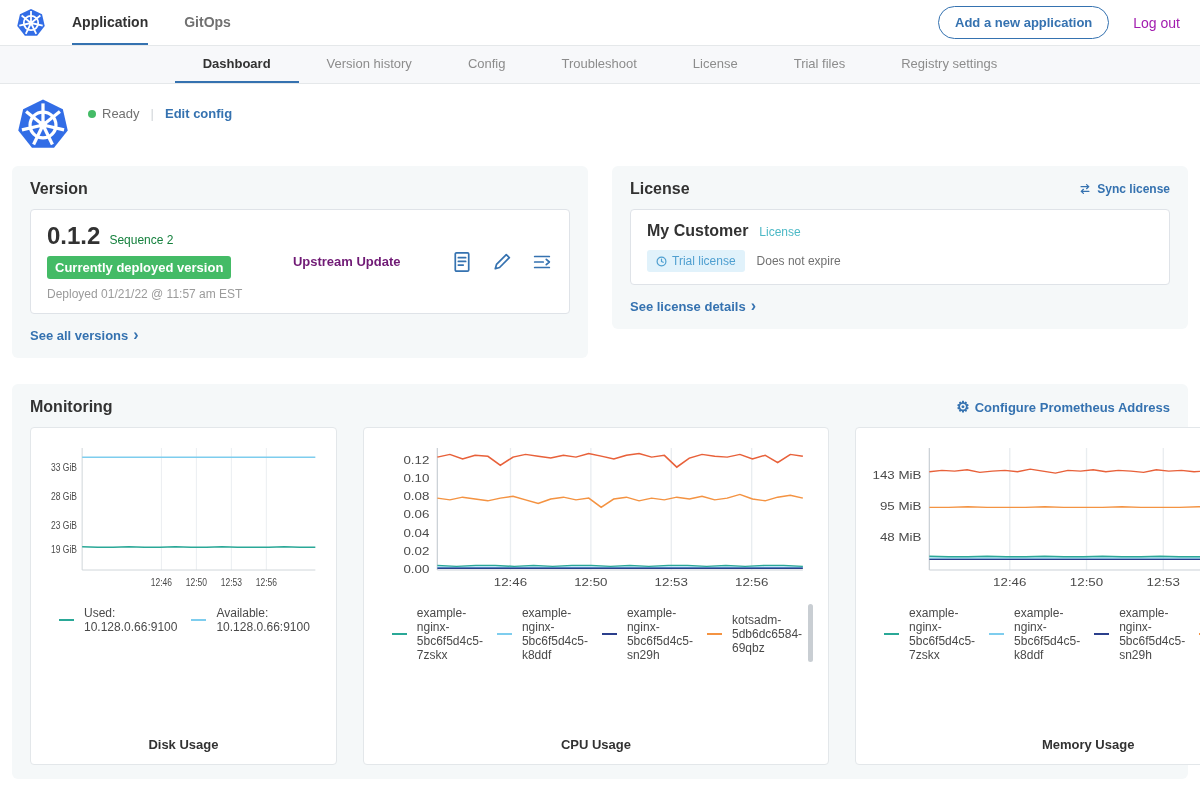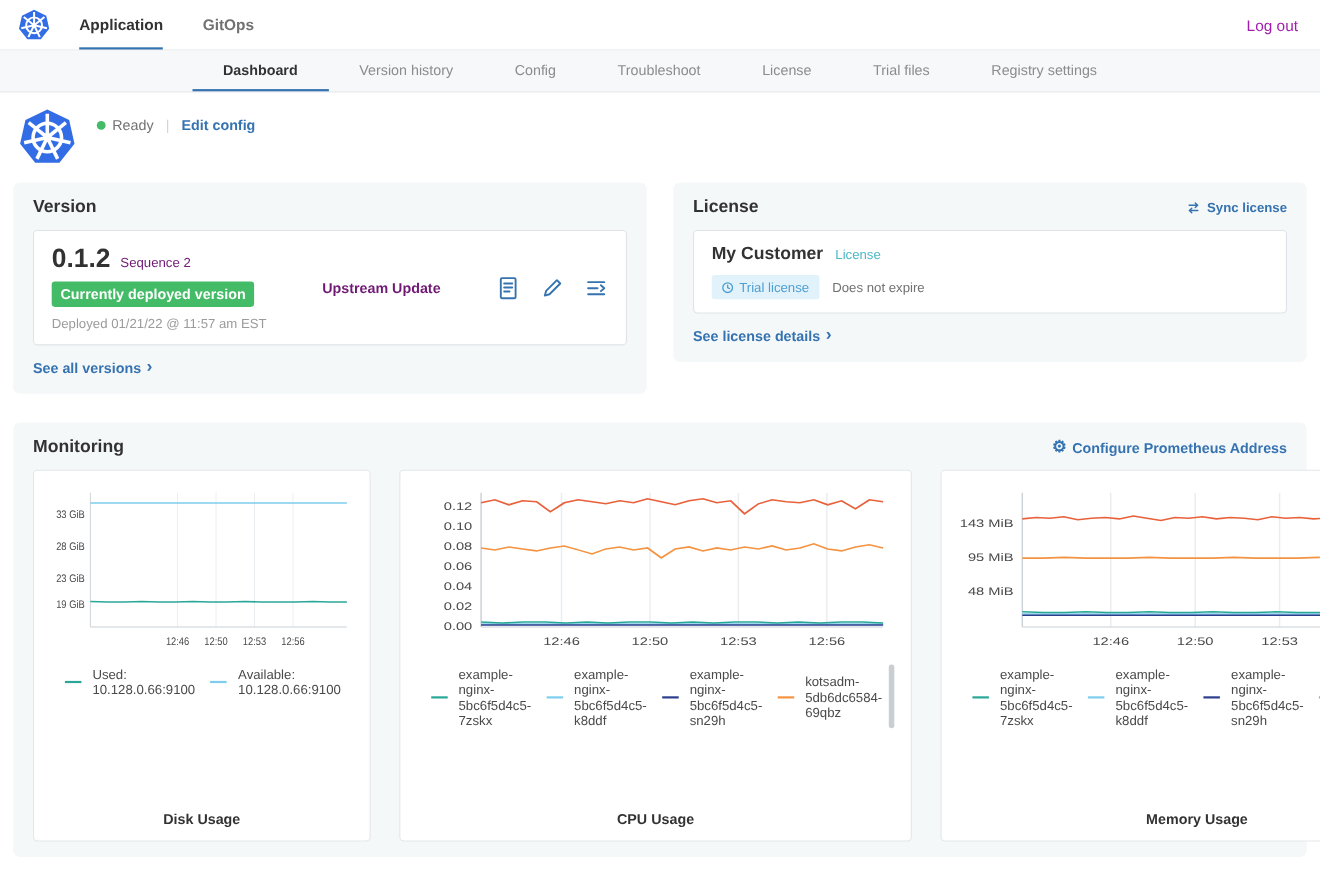--- a/index.html
+++ b/index.html
@@ -56,21 +56,21 @@
   .card-header{display:flex;justify-content:space-between;align-items:center;margin-bottom:11px}
   .card-title{font-size:16px;font-weight:bold;color:#323232}
   .card-links{display:flex;gap:20px;align-items:center}
   .inner-box{background:#fff;border:1px solid #dfe3e8;border-radius:4px;padding:12px 16px}
 
   
   .version-box{display:flex;align-items:stretch}
   .version-left{display:flex;flex-direction:column;align-items:flex-start}
   .version-line{display:flex;align-items:baseline}
   .version-number{font-size:24px;font-weight:bold}
-  .sequence{font-size:12px;color:#701a75;margin-left:9px}
+  .sequence{font-size:12px;color:#15803d;margin-left:9px}
   .deployed-badge{display:inline-block;background:var(--success_green);color:#fff;font-size:13px;
     font-weight:bold;padding:4px 8px;border-radius:3px;margin-top:6px}
   .deployed-date{font-size:12px;color:#9b9b9b;margin-top:8px}
   .upstream{flex:1;display:flex;align-items:center;justify-content:center;
     font-size:13px;font-weight:bold;color:#701a75}
   .version-icons{display:flex;align-items:center;gap:18px}
   .v-icon{width:22px;height:22px;color:var(--accent_blue);cursor:pointer}
   .card-footer-link{margin-top:12px}
 
   
@@ -116,20 +116,21 @@
           <line x1="50" y1="50" x2="81.3" y2="25.1"></line>
           <circle cx="50" cy="50" r="24"></circle>
         </g>
         <circle cx="50" cy="50" r="7.5" fill="#fff"></circle>
       </svg>
     </span>
     <div class="top-tab active">Application</div>
     <div class="top-tab">GitOps</div>
   </div>
   <div class="nav-right">
+    <button class="add-app-btn">Add a new application</button>
     <span class="logout">Log out</span>
   </div>
 </header>
 
 <nav class="subnav">
   <div class="subnav-item active">Dashboard</div>
   <div class="subnav-item">Version history</div>
   <div class="subnav-item">Config</div>
   <div class="subnav-item">Troubleshoot</div>
   <div class="subnav-item">License</div>

